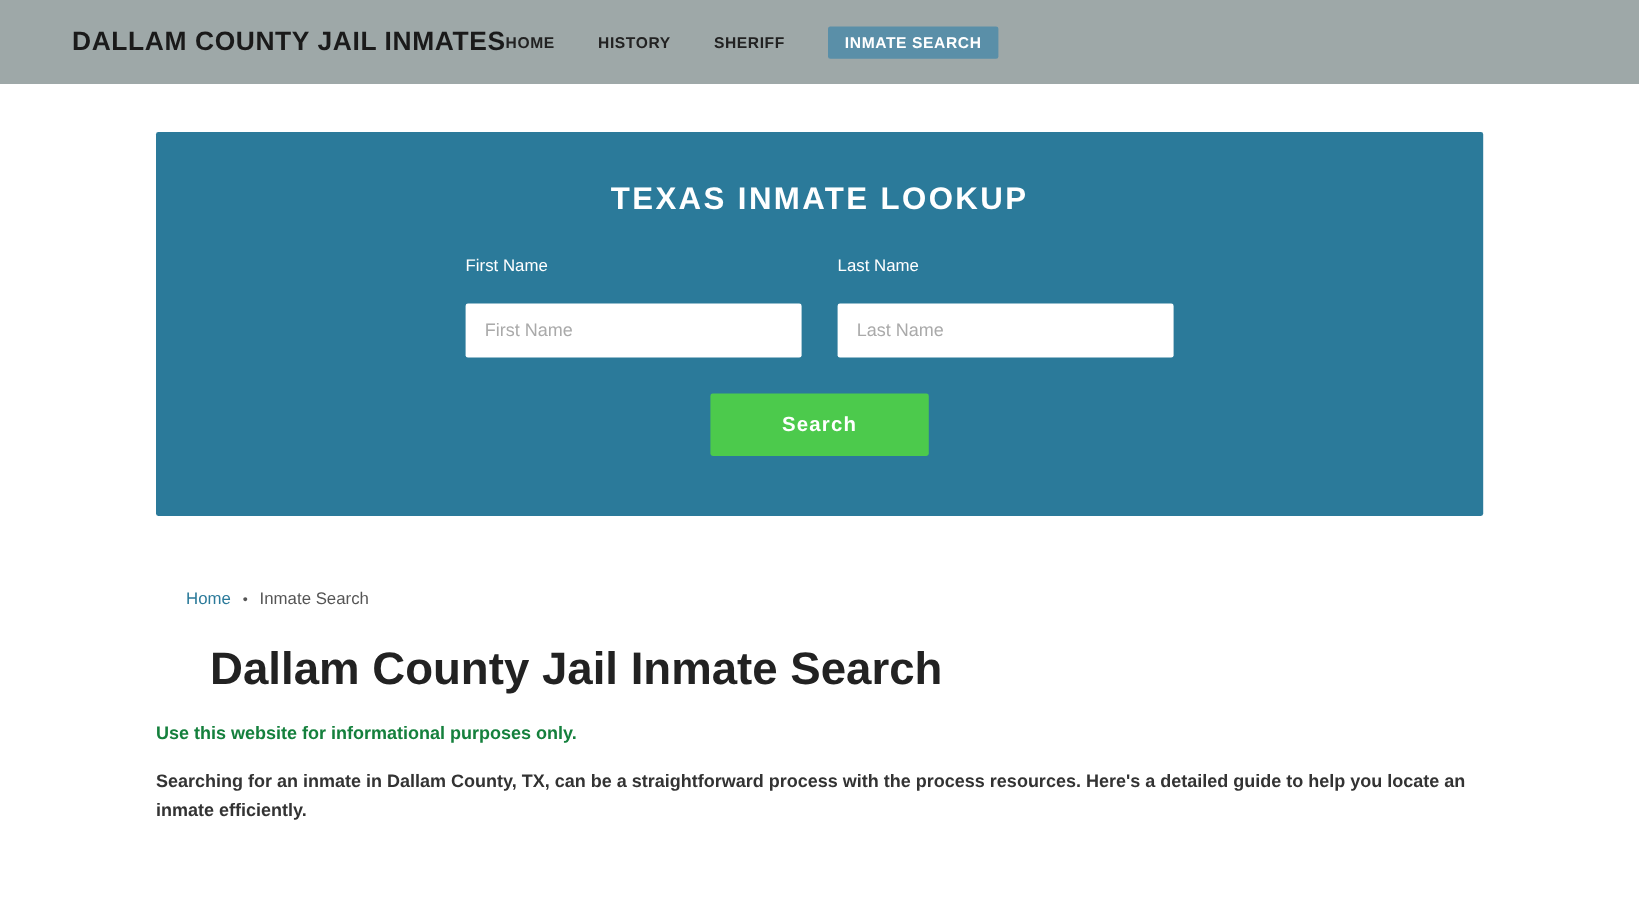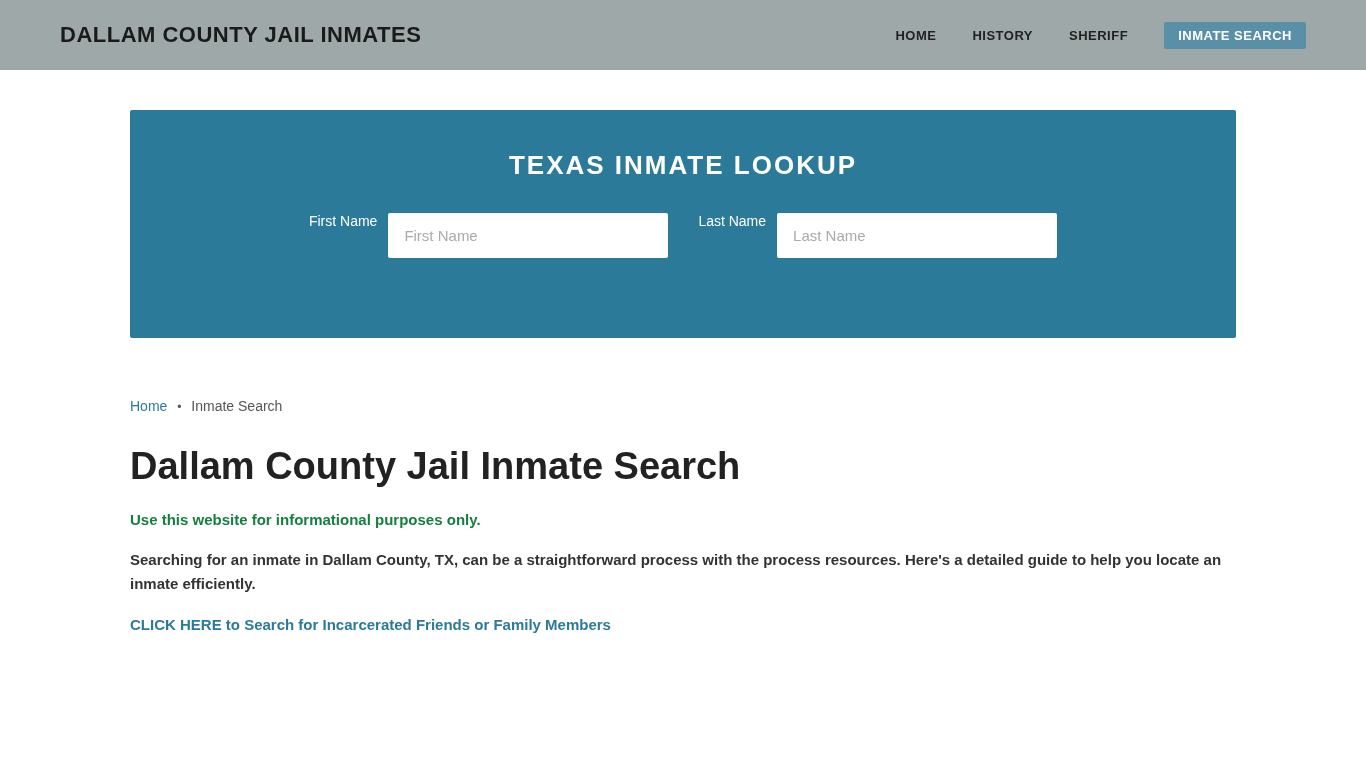--- a/index.html
+++ b/index.html
@@ -15,21 +15,20 @@
       min-height: 768px;
     }
 
     
     .header {
       background: #9ea8a8;
       padding: 0 60px;
       height: 70px;
       display: flex;
       align-items: center;
-      justify-content: space-between;
     }
     .header-title {
       font-size: 22px;
       font-weight: 900;
       color: #1a1a1a;
       letter-spacing: 0.5px;
       text-transform: uppercase;
     }
     .header-nav {
       display: flex;
@@ -69,21 +68,22 @@
       margin-bottom: 32px;
     }
     .search-fields {
       display: flex;
       gap: 30px;
       justify-content: center;
       margin-bottom: 30px;
     }
     .field-group {
       display: flex;
-      gap: 11px;
+      flex-direction: column;
+      gap: 24px;
     }
     .field-group label {
       color: #fff;
       font-size: 14px;
       font-weight: 400;
     }
     .field-group input {
       padding: 14px 16px;
       font-size: 15px;
       border: none;
@@ -121,20 +121,21 @@
       letter-spacing: 1px;
       cursor: pointer;
       border-radius: 2px;
     }
 
     
     .breadcrumb {
       padding: 20px 130px 10px;
       font-size: 14px;
       color: #888;
+      margin-left: 25px;
     }
     .breadcrumb a {
       color: #2b7a9a;
       text-decoration: none;
     }
     .breadcrumb span.sep {
       margin: 0 6px;
       color: #555;
       font-size: 12px;
     }
@@ -145,20 +146,21 @@
     
     .main-content {
       padding: 20px 130px 40px;
     }
     .page-title {
       font-size: 38px;
       font-weight: 700;
       color: #222;
       margin-bottom: 18px;
       line-height: 1.2;
+      margin-left: 45px;
     }
     .info-text {
       font-size: 15px;
       font-weight: 700;
       color: #15803d;
       margin-bottom: 16px;
       line-height: 1.6;
     }
     .info-text-2 {
       font-size: 15px;
@@ -192,26 +194,28 @@
   <div class="search-fields">
     <div class="field-group first-name">
       <label>First Name</label>
       <input type="text" placeholder="First Name" style="">
     </div>
     <div class="field-group last-name">
       <label>Last Name</label>
       <input type="text" placeholder="Last Name" style="">
     </div>
   </div>
+  <div class="search-btn-row">
+    <button class="search-btn">Search</button>
+  </div>
 </section>
 
 <nav class="breadcrumb">
   <a>Home</a>
   <span class="sep">•</span>
   <span class="current">Inmate Search</span>
 </nav>
 
 <main class="main-content">
   <h1 class="page-title">Dallam County Jail Inmate Search</h1>
   <p class="info-text">Use this website for informational purposes only.</p>
   <p class="info-text-2">Searching for an inmate in Dallam County, TX, can be a straightforward process with the process resources. Here's a detailed guide to help you locate an inmate efficiently.</p>
-  <a class="click-link">CLICK HERE to Search for Incarcerated Friends or Family Members</a>
 </main>
 
 </body></html>

